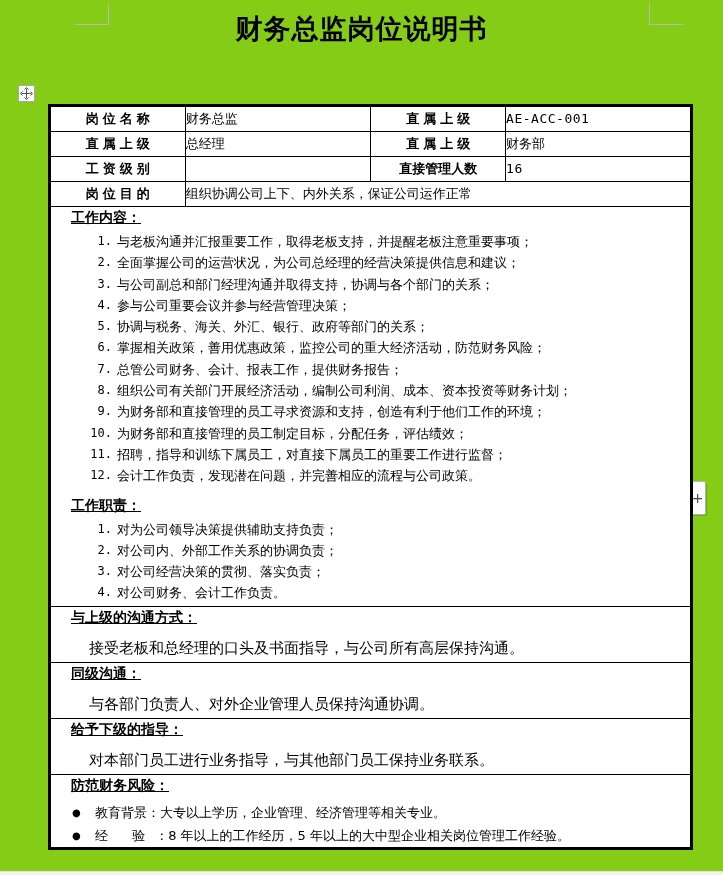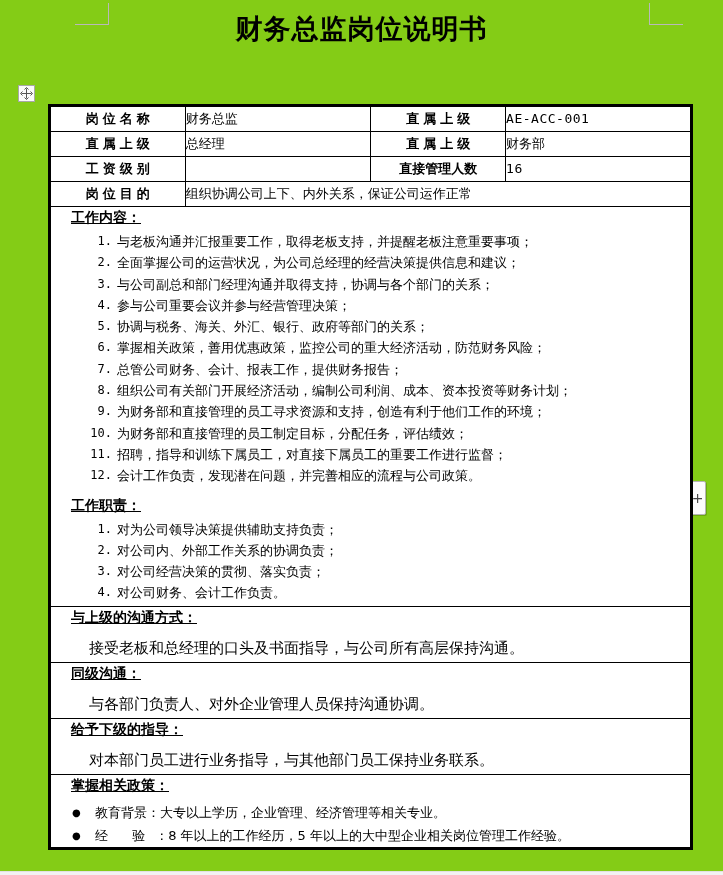--- a/index.html
+++ b/index.html
@@ -342,21 +342,21 @@
           <div class="sec-head-row">
             <span class="sec-head">给予下级的指导：</span>
           </div>
           <div class="para">对本部门员工进行业务指导，与其他部门员工保持业务联系。</div>
         </td>
       </tr>
 
       <tr>
         <td class="block" colspan="4">
           <div class="sec-head-row">
-            <span class="sec-head">掌握相关政策：</span>
+            <span class="sec-head">防范财务风险：</span>
           </div>
           <ul class="bullet-list">
             <li><span class="kv-key">教育背景</span><span>：大专以上学历，企业管理、经济管理等相关专业。</span></li>
             <li><span class="kv-key spaced">经  验</span><span>：8 年以上的工作经历，5 年以上的大中型企业相关岗位管理工作经验。</span></li>
           </ul>
         </td>
       </tr>
     </tbody>
   </table>
   </div>

